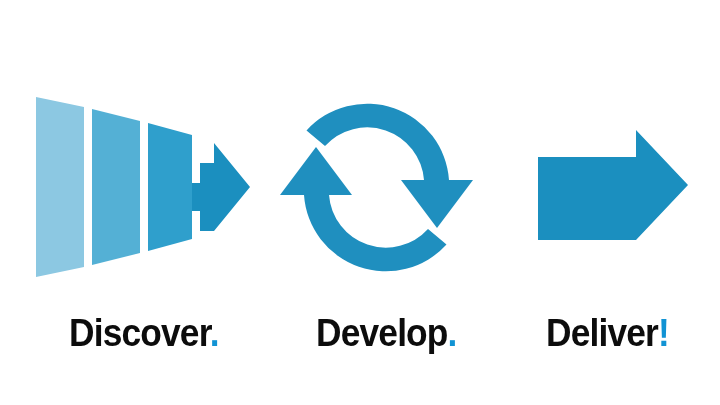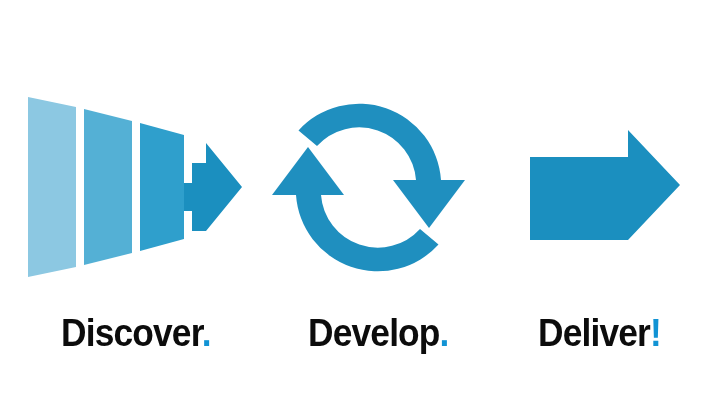--- a/index.html
+++ b/index.html
@@ -11,21 +11,21 @@
     position: relative;
     width: 720px;
     height: 405px;
     background: #ffffff;
     overflow: hidden;
     font-family: "Liberation Sans", sans-serif;
   }
 
   .stage {
     position: absolute;
-    left: 8px;
+    left: 16px;
     top: 0;
     width: 620px;
     height: 405px;
   }
 
   
   .icon-row {
     position: absolute;
     left: 0;
     top: 85px;

